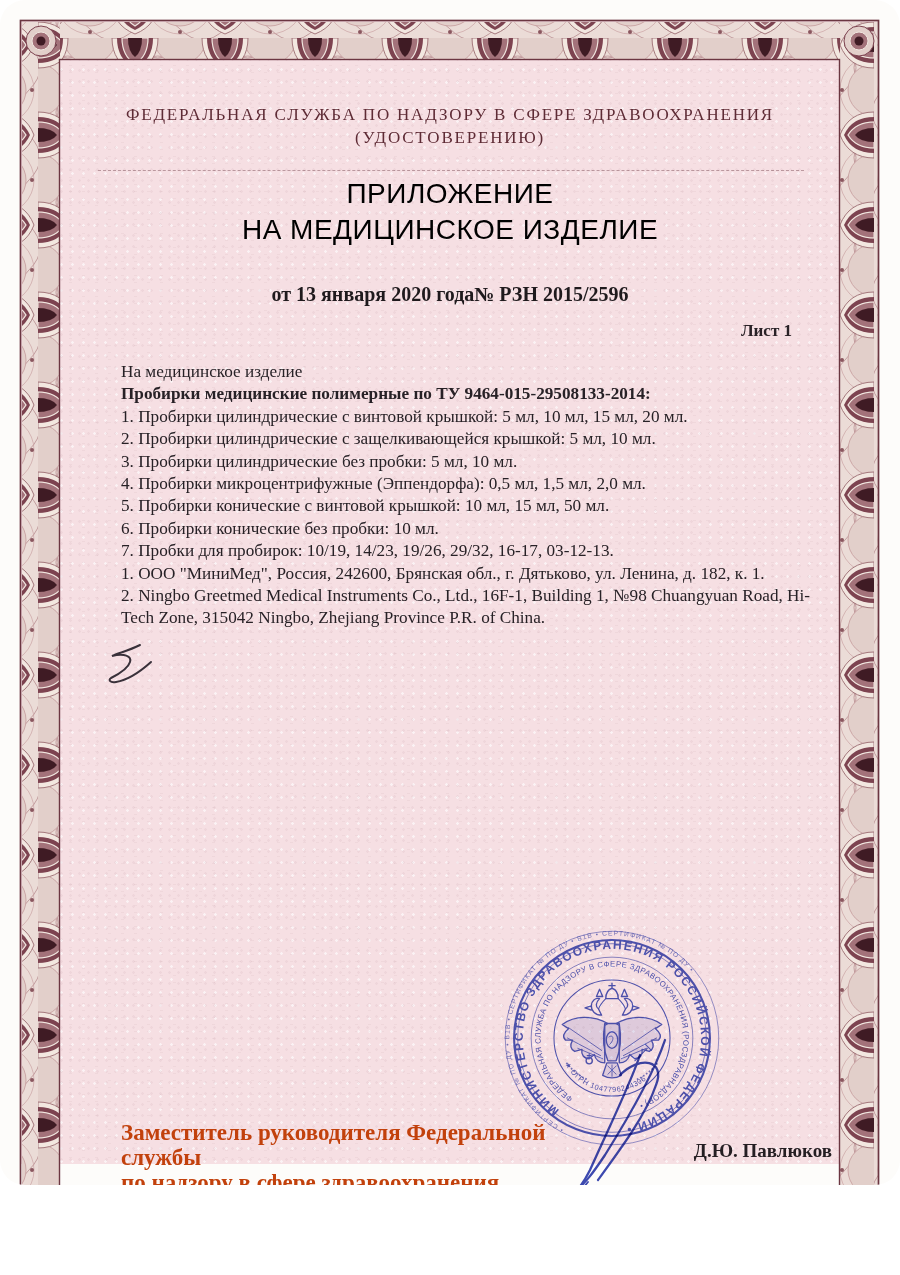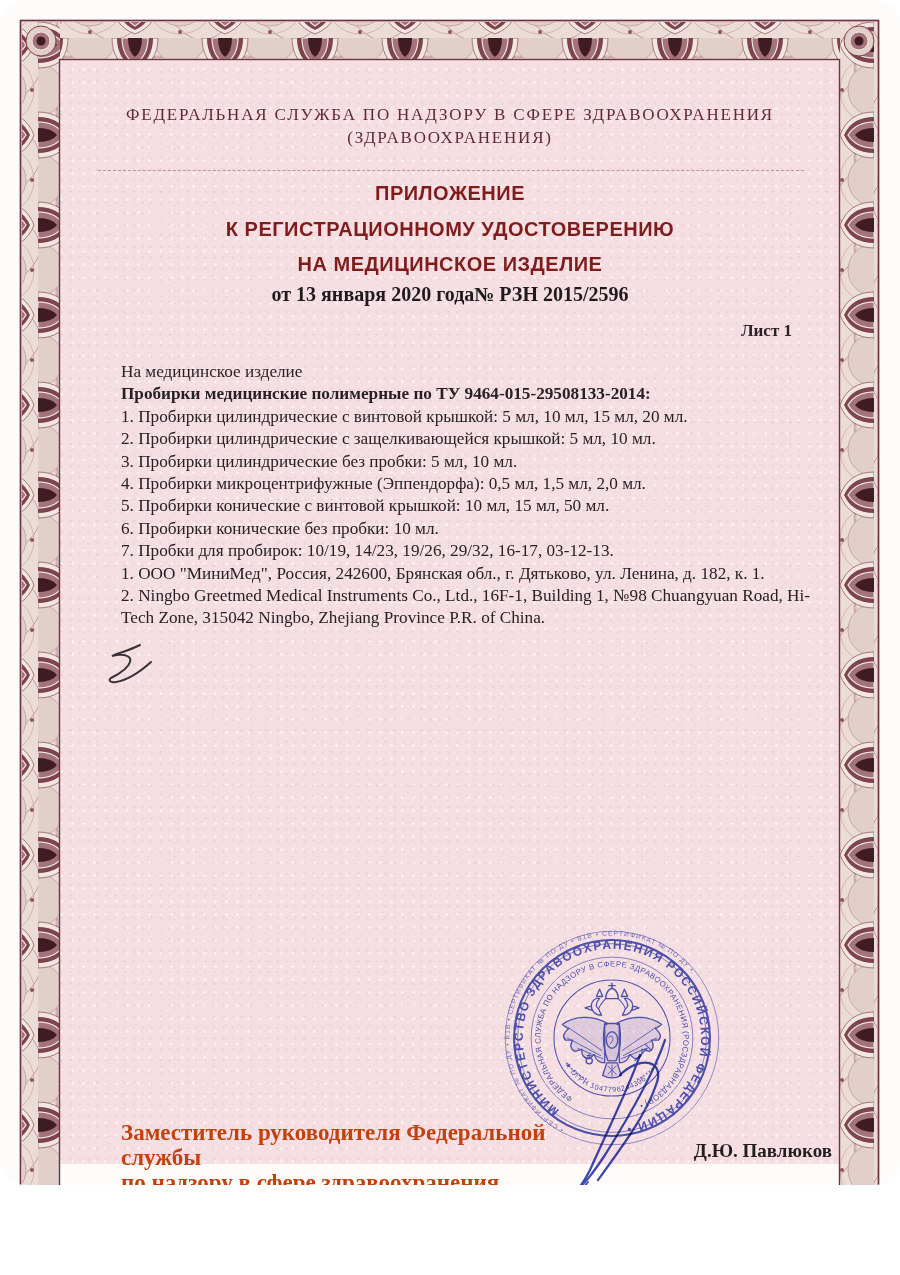--- a/index.html
+++ b/index.html
@@ -14,22 +14,22 @@
       radial-gradient(rgba(255,255,255,.6) 1px, transparent 1.4px);
     background-size:9px 11px,13px 7px,11px 13px;
     background-position:0 0,4px 6px,2px 3px;}
   .border-svg{position:absolute;left:0;top:0;z-index:2;}
   .content{position:absolute;inset:0;z-index:3;}
   .hdr{position:absolute;top:103px;left:62px;right:62px;text-align:center;
        color:#5e2b35;font-size:17px;line-height:23px;letter-spacing:1.8px;}
   .hairline{position:absolute;top:170px;left:98px;width:706px;height:0;
        border-top:1px dashed rgba(104,54,64,.42);}
   .ttl{position:absolute;top:176px;left:62px;right:62px;text-align:center;
-       font-family:"Liberation Sans", sans-serif;font-weight:700;
-       color:#7f1d1d;font-size:20px;line-height:35.5px;letter-spacing:.5px;}
+       font-family:"Liberation Sans", sans-serif;font-weight:400;
+       color:#000000;font-size:28px;line-height:35.5px;letter-spacing:.5px;}
   .dateline{position:absolute;top:283px;left:62px;right:62px;display:flex;
        justify-content:center;font-weight:700;font-size:20px;color:#1f1a1d;}
   .sheetno{position:absolute;top:309px;right:108px;font-weight:700;font-size:17px;color:#2a2227;margin-top:12px;}
   .bodytext{position:absolute;top:361px;left:121px;width:692px;
        font-size:17.2px;line-height:22.4px;color:#272126;}
   .bodytext .b{font-weight:700;}
   .sigpos{position:absolute;top:1120px;left:121px;width:460px;
        font-weight:700;font-size:23px;line-height:25px;color:#c2410c;}
   .signame{position:absolute;top:1140px;right:68px;font-weight:700;font-size:19px;color:#241e22;}
   .serial{position:absolute;top:1183px;right:73px;z-index:5;
@@ -89,28 +89,27 @@
     <use href="#rosette" x="41" y="1232"></use>
     <use href="#rosette" x="859" y="1232"></use>
     <rect x="20.5" y="20.5" width="858" height="1232" fill="none" stroke="#6b3641" stroke-width="1.7"></rect>
     <rect x="59.5" y="59.5" width="780" height="1154" fill="none" stroke="#6b3641" stroke-width="1.4"></rect>
   </svg>
 
   <div class="content">
 
     <div class="hdr">
       <div>ФЕДЕРАЛЬНАЯ СЛУЖБА ПО НАДЗОРУ В СФЕРЕ ЗДРАВООХРАНЕНИЯ</div>
-      <div>(ЗДРАВООХРАНЕНИЯ)</div>
+      <div>(УДОСТОВЕРЕНИЮ)</div>
     </div>
 
     <div class="hairline"></div>
 
     <div class="ttl">
       <div>ПРИЛОЖЕНИЕ</div>
-      <div>К РЕГИСТРАЦИОННОМУ УДОСТОВЕРЕНИЮ</div>
       <div>НА МЕДИЦИНСКОЕ ИЗДЕЛИЕ</div>
     </div>
 
     <div class="dateline">
       <span>от  13 января 2020 года</span>
       <span>№  РЗН 2015/2596</span>
     </div>
 
     <div class="sheetno">Лист  1</div>
 

